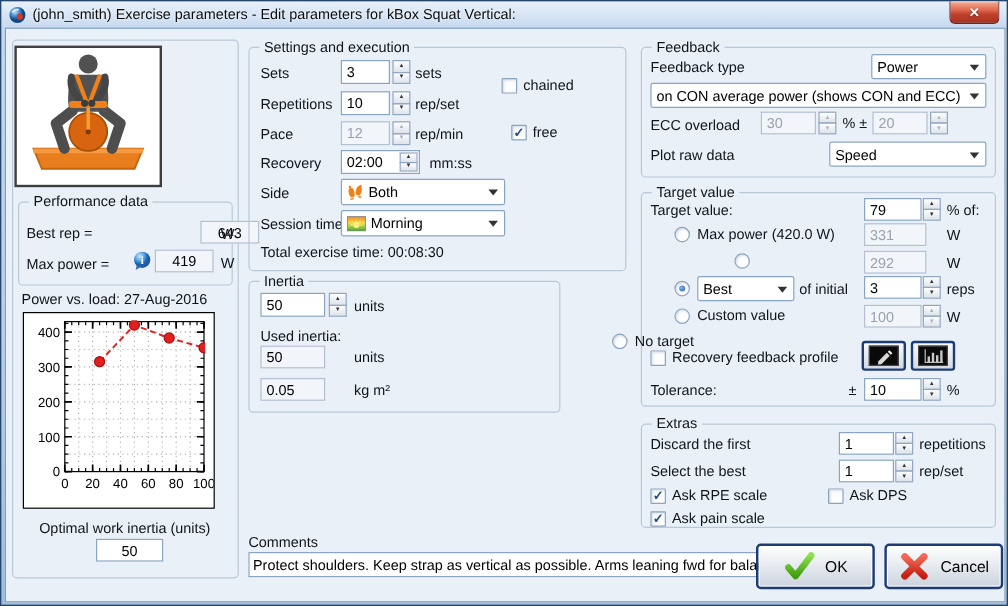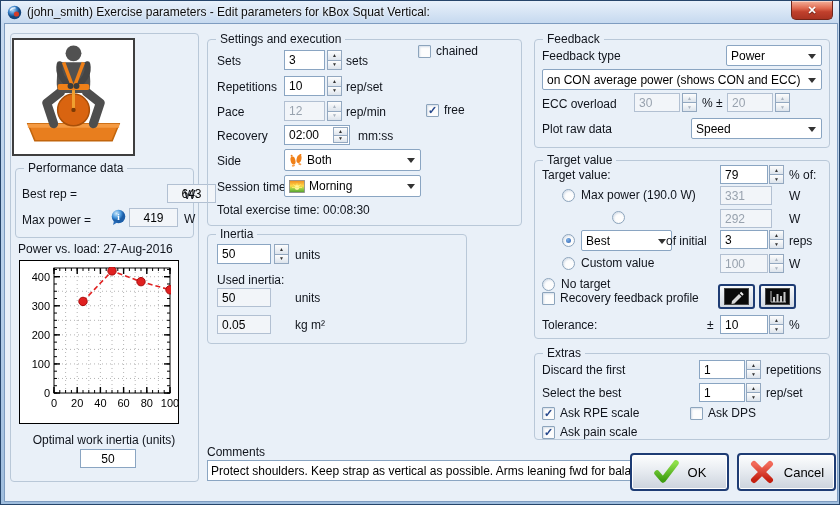--- a/index.html
+++ b/index.html
@@ -281,21 +281,21 @@
       <span class="cap">Settings and execution</span>
     </div>
 
     <span class="lbl" style="left:212px;top:30px;">Sets</span>
     <div class="edit" style="left:279px;top:26px;width:41px;height:20px;">3</div>
     <div class="spin" style="left:322px;top:26px;">
       <span class="sb">▲</span>
       <span class="sb">▼</span>
     </div>
     <span class="lbl" style="left:341px;top:30px;">sets</span>
-    <div class="check" style="left:393px;top:20px;padding-left:20px;">
+    <div class="check" style="left:393px;top:40px;padding-left:20px;">
       <span class="box"></span>
       <span>chained</span>
     </div>
 
     <span class="lbl" style="left:212px;top:56px;">Repetitions</span>
     <div class="edit" style="left:279px;top:52px;width:41px;height:20px;">10</div>
     <div class="spin" style="left:322px;top:52px;">
       <span class="sb">▲</span>
       <span class="sb">▼</span>
     </div>
@@ -412,36 +412,36 @@
     <span class="lbl" style="left:537px;top:144px;">Target value:</span>
     <div class="edit" style="left:715px;top:141px;width:48px;height:19px;">79</div>
     <div class="spin" style="left:764px;top:141px;height:19px;">
       <span class="sb">▲</span>
       <span class="sb">▼</span>
     </div>
     <span class="lbl" style="left:784px;top:144px;">% of:</span>
 
     <div class="radio" style="left:557px;top:164px;">
       <span class="circ"></span>
-      <span>Max power (190.0 W)</span>
+      <span>Max power (420.0 W)</span>
     </div>
     <div class="edit dis" style="left:715px;top:162px;width:52px;height:19px;">331</div>
     <span class="lbl" style="left:784px;top:165px;">W</span>
 
     <div class="radio" style="left:580px;top:187px;flex-direction:column;">
       <span class="circ"></span>
       <span>Last session</span>
     </div>
     <div class="edit dis" style="left:715px;top:185px;width:52px;height:19px;">292</div>
     <span class="lbl" style="left:784px;top:188px;">W</span>
 
     <div class="radio sel" style="left:557px;top:210px;">
       <span class="circ"></span>
     </div>
-    <div class="combo" style="left:576px;top:206px;width:91px;height:21px;">
+    <div class="combo" style="left:576px;top:206px;width:81px;height:21px;">
       <span>Best</span>
       <span class="carr"></span>
     </div>
     <span class="lbl" style="left:661px;top:210px;">of initial</span>
     <div class="edit" style="left:715px;top:206px;width:48px;height:19px;">3</div>
     <div class="spin" style="left:764px;top:206px;height:19px;">
       <span class="sb">▲</span>
       <span class="sb">▼</span>
     </div>
     <span class="lbl" style="left:784px;top:210px;">reps</span>
@@ -450,21 +450,21 @@
       <span class="circ"></span>
       <span>Custom value</span>
     </div>
     <div class="edit dis" style="left:715px;top:230px;width:48px;height:19px;">100</div>
     <div class="spin dis" style="left:764px;top:230px;height:19px;">
       <span class="sb">▲</span>
       <span class="sb">▼</span>
     </div>
     <span class="lbl" style="left:784px;top:233px;">W</span>
 
-    <div class="radio" style="left:537px;top:253px;align-items:center;">
+    <div class="radio" style="left:505px;top:253px;align-items:center;">
       <span class="circ"></span>
       <span>No target</span>
     </div>
 
     <div class="check" style="left:537px;top:267px;">
       <span class="box"></span>
       <span>Recovery feedback profile</span>
     </div>
     <div class="ibtn" style="left:713px;top:260px;">
       <span class="blk">

